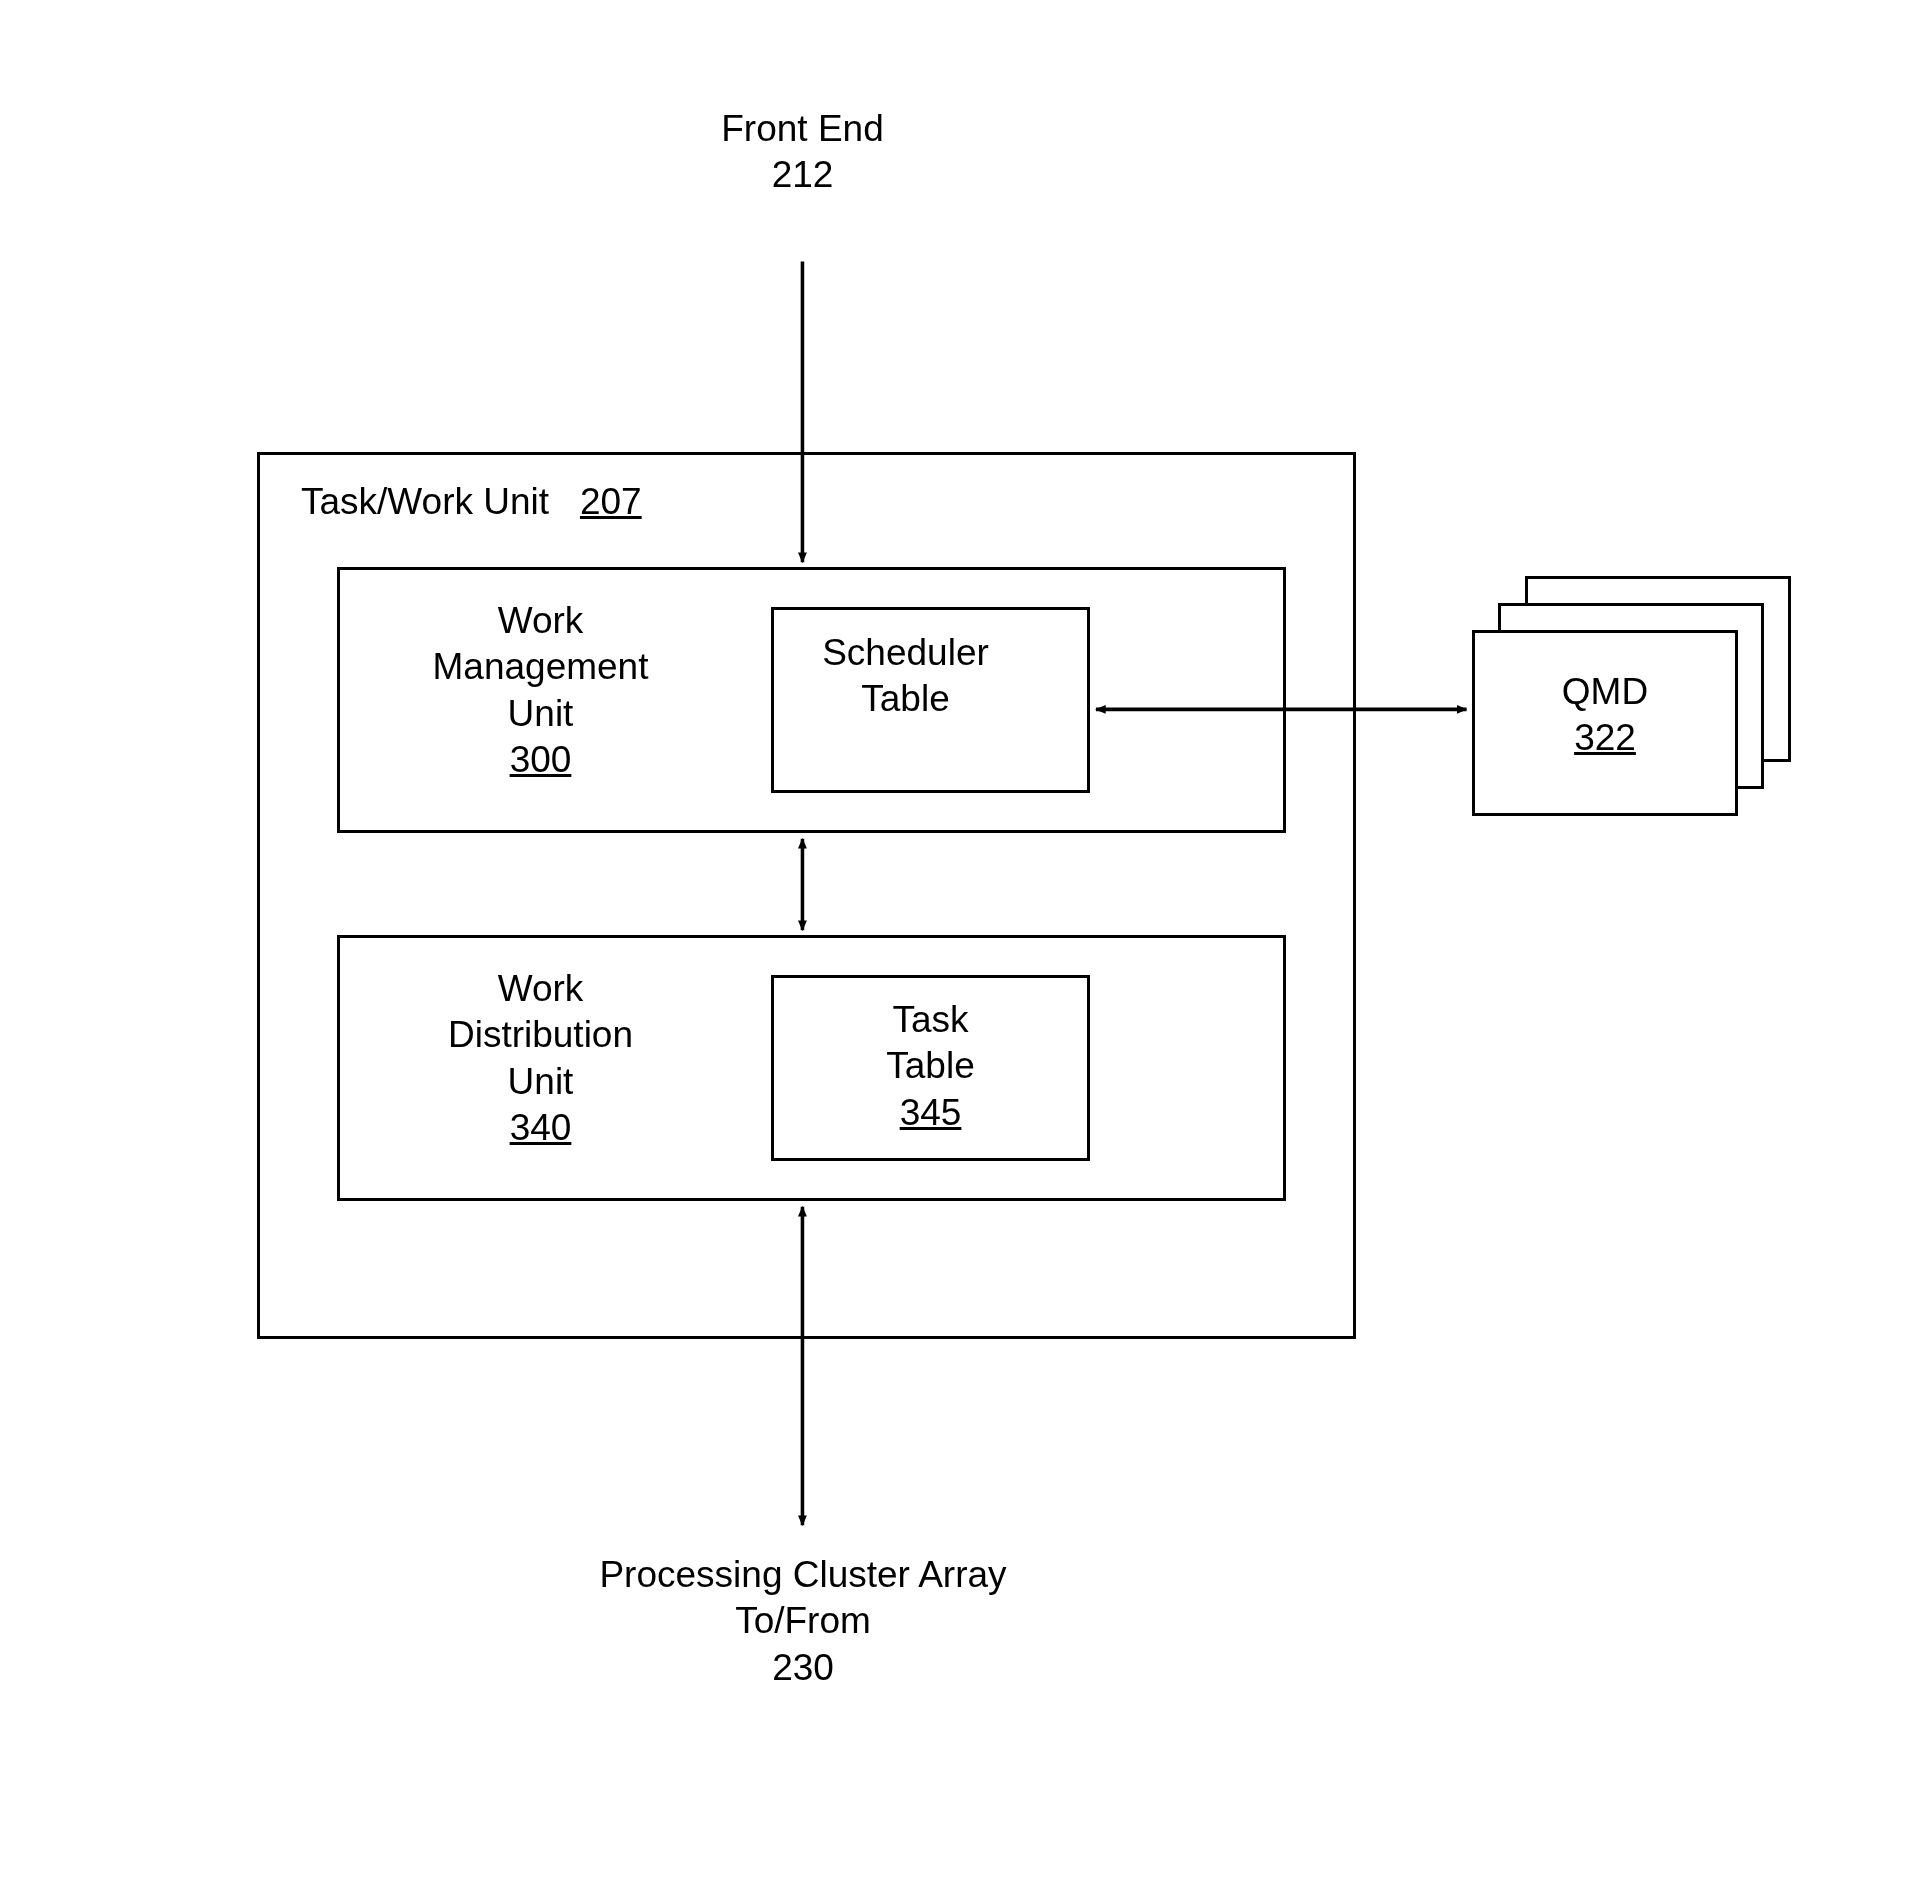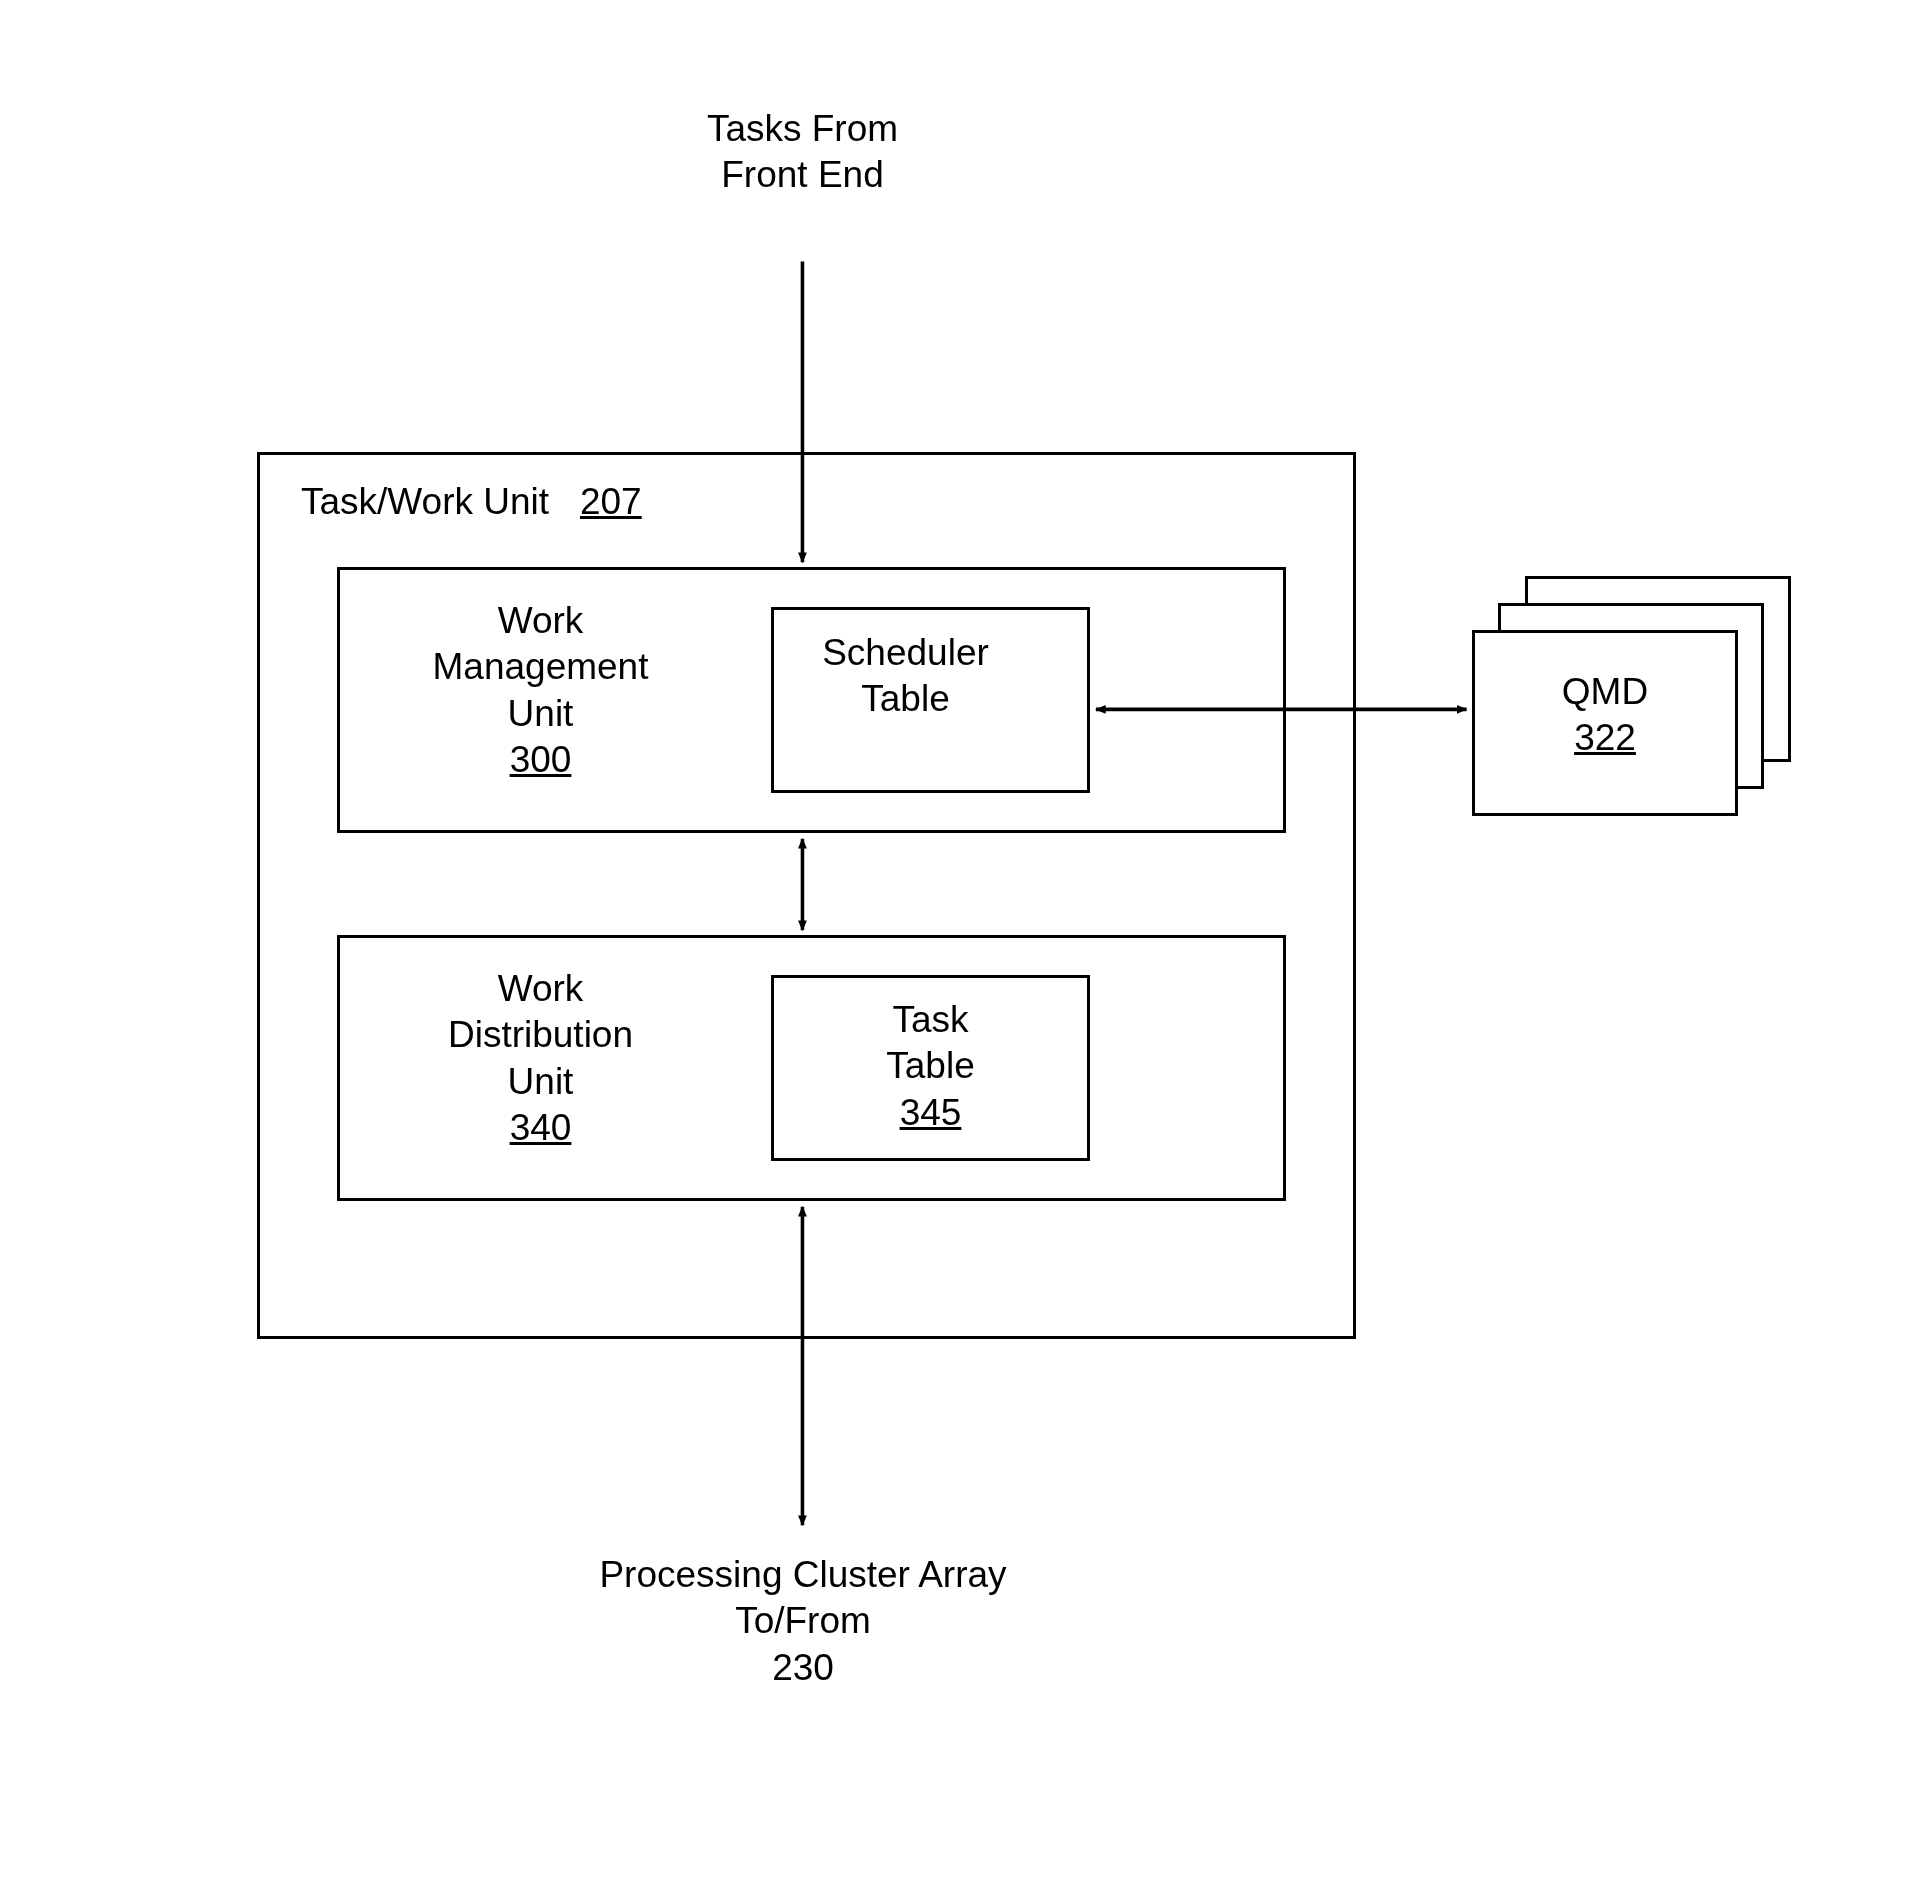--- a/index.html
+++ b/index.html
@@ -30,22 +30,22 @@
       left: 0; top: 0;
       width: 1925px;
       height: 1902px;
       pointer-events: none;
     }
   </style>
 </head>
 <body>
 
 <div class="label" style="left:603px; top:106px; width:399px;">
-  <div>Tasks From</div>
   <div>Front End</div>
+  <div>212</div>
 </div>
 
 <div class="box" style="left:257px; top:452px; width:1099px; height:887px;"></div>
 <div class="label" style="left:301px; top:479px; text-align:center;">
   <span>Task/Work Unit</span>
   <span>&nbsp;</span>
   <span class="ref">207</span>
 </div>
 
 <div class="box" style="left:337px; top:567px; width:949px; height:266px;"></div>

